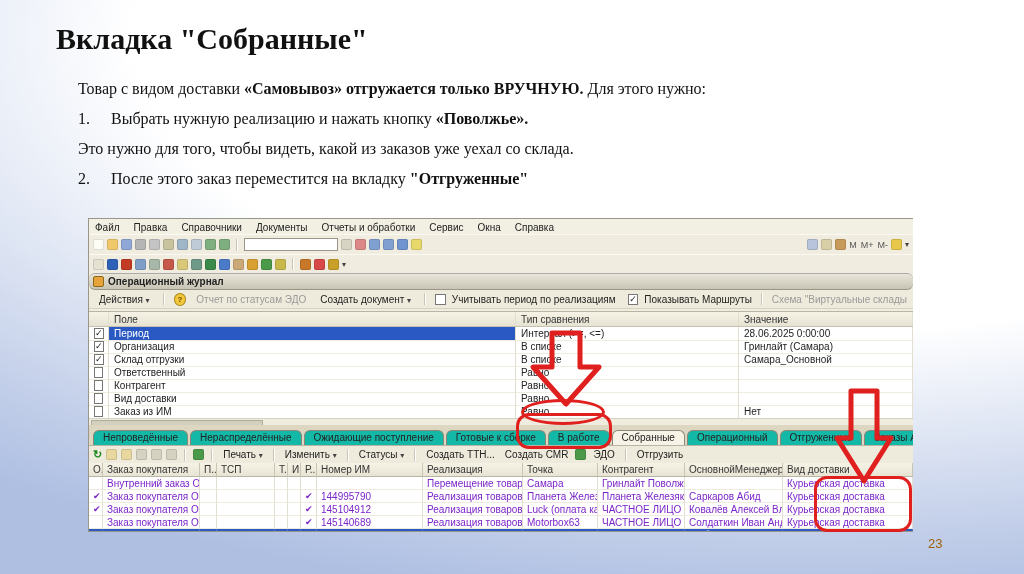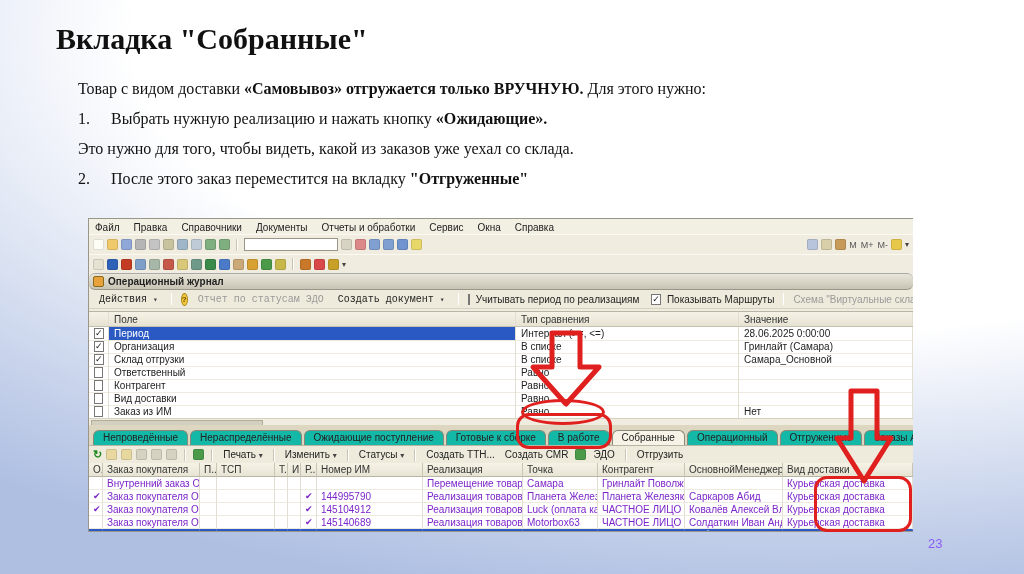--- a/index.html
+++ b/index.html
@@ -12,21 +12,21 @@
   .slide-title{
     position:absolute;left:56px;top:22px;
     font-family:"Liberation Serif",serif;font-weight:bold;font-size:30px;color:#111;
   }
   .slide-body{position:absolute;left:78px;top:80px;width:700px;
     font-family:"Liberation Serif",serif;font-size:16px;color:#111;}
   .bline{margin-bottom:12px;white-space:nowrap;}
   .bline b{font-weight:bold;}
   .numline{display:flex;}
   .numline .num{width:33px;}
-  .page-num{position:absolute;left:928px;top:536px;font-size:13px;color:#8b5cf6;}
+  .page-num{position:absolute;left:928px;top:536px;font-size:13px;color:#a16207;}
 
   
   .app{
     position:absolute;left:88px;top:218px;width:824px;height:312px;
     background:#f0ece0;border:1px solid #9a978a;border-right:none;
     font-size:10px;color:#222;overflow:hidden;display:flex;flex-direction:column;
   }
   .menu-bar{height:14px;display:flex;align-items:center;gap:14px;padding:1px 6px 0;background:#f2efe3;}
   .menu-item{white-space:nowrap;cursor:default;}
   .toolbar{display:flex;align-items:center;gap:3px;padding:1px 4px;background:#f0ece0;border-top:1px solid #fbf9f1;}
@@ -39,21 +39,21 @@
   .search-box{width:92px;height:11px;background:#fff;border:1px solid #9a978a;display:inline-block;}
   .spacer{flex:1;}
   .title-bar{
     height:15px;display:flex;align-items:center;gap:4px;padding:0 4px;
     background:linear-gradient(#e9e6da,#c8c4b4);border-top:1px solid #aaa;border-bottom:1px solid #9a978a;
     font-weight:bold;
     border-radius:6px;
   }
   .tb-ico{width:9px;height:9px;background:#e8a23c;border:1px solid #8a6a1a;border-radius:2px;}
   .action-bar{height:18px;display:flex;align-items:center;gap:6px;padding:0 6px;background:#efebdc;border-bottom:1px solid #d6d2c2;white-space:nowrap;}
-  .abtn{padding:1px 4px;cursor:default;font-family:Liberation Mono, monospace;}
+  .abtn{padding:1px 4px;cursor:default;}
   .gray{color:#999;}
   .help-ico{width:11px;height:11px;border-radius:50%;background:#f3c83c;border:1px solid #a8871a;
     color:#6a4a00;font-size:8px;font-weight:bold;text-align:center;line-height:11px;display:inline-block;}
   .cbx{width:9px;height:9px;border:1px solid #777;background:#fff;display:inline-block;
     font-size:9px;line-height:8px;text-align:center;color:#222;}
   
   .filter{margin:2px 0 0 0;border-top:1px solid #b9b5a5;background:#fff;}
   .frow{display:grid;grid-template-columns:20px 407px 223px minmax(0,1fr);height:13px;align-items:center;}
   .fhead{height:14px;background:linear-gradient(#f6f3e6,#e7e3d3);border-bottom:1px solid #c6c2b2;color:#333;}
   .fcell{padding:0 5px;border-right:1px solid #e2ded0;overflow:hidden;white-space:nowrap;height:100%;display:flex;align-items:center;}
@@ -91,21 +91,21 @@
 </style>
 </head>
 <body>
 
 <div class="slide-title">Вкладка "Собранные"</div>
 
 <div class="slide-body">
   <div class="bline"><span>Товар с видом доставки </span><b>«Самовывоз» отгружается только ВРУЧНУЮ.</b><span>  Для этого нужно:</span></div>
   <div class="bline numline">
       <span class="num">1.</span>
-      <span><span>Выбрать нужную реализацию и нажать кнопку </span><b>«Ожидающие».</b></span>
+      <span><span>Выбрать нужную реализацию и нажать кнопку </span><b>«Поволжье».</b></span>
     </div>
   <div class="bline">Это нужно для того, чтобы видеть, какой из заказов уже уехал со склада.</div>
   <div class="bline numline">
       <span class="num">2.</span>
       <span><span>После этого заказ переместится на вкладку </span><b>"Отгруженные"</b></span>
     </div>
 </div>
 
 <div class="page-num">23</div>
 

